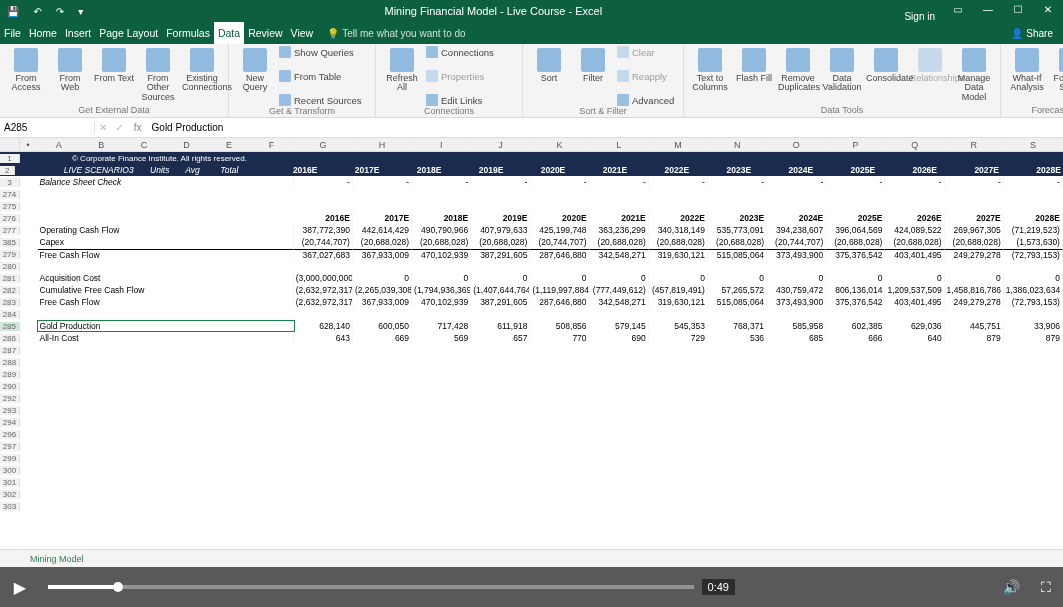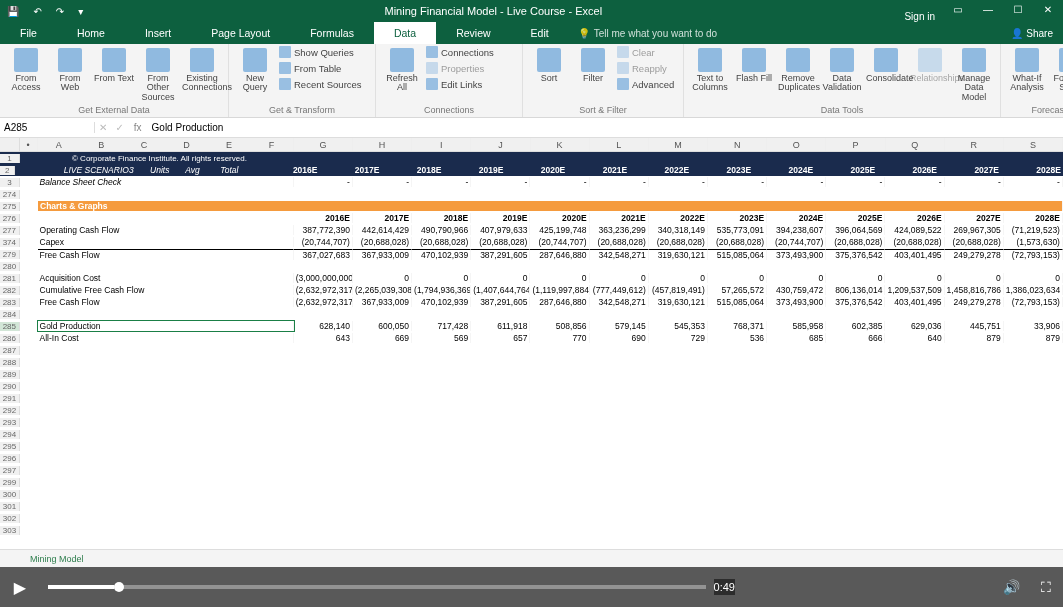--- a/index.html
+++ b/index.html
@@ -6,33 +6,33 @@
 body{background:#fff;width:1063px;height:607px;overflow:hidden;position:relative;}
 
 .titlebar{height:22px;background:#0d603f;color:#fff;display:flex;align-items:center;font-size:10px;}
 .titlebar .qa{padding:0 7px;cursor:pointer;}
 .titlebar .title{flex:1;text-align:center;font-size:11px;}
 .titlebar .win{display:flex;align-items:flex-end;}
 .titlebar .win span{padding:0 8px;font-size:10px;}
 .titlebar .winbtn{width:30px;height:22px;text-align:center;line-height:20px;font-size:11px;}
 
 .ribtabs{height:22px;background:#0d603f;color:#fff;display:flex;align-items:center;font-size:10.5px;}
-.ribtabs .tab{padding:0 20px;height:22px;line-height:22px;cursor:pointer;}
+.ribtabs .tab{padding:0 4px;height:22px;line-height:22px;cursor:pointer;}
 .ribtabs .tab.active{background:#fff;color:#0d603f;}
 .ribtabs .tell{padding:0 10px;opacity:0.8;font-size:10px;}
 .ribtabs .share{margin-left:auto;padding:0 10px;font-size:10px;}
 
 .ribbon{height:74px;background:#f4f4f4;border-bottom:1px solid #d8d8d8;display:flex;font-size:9.5px;color:#444;}
 .group{border-right:1px solid #e0e0e0;padding:2px 6px 0 6px;display:flex;flex-direction:column;}
 .group .items{flex:1;display:flex;gap:4px;align-items:flex-start;}
 .group .lbl{text-align:center;font-size:9px;color:#777;padding-bottom:2px;}
 .big{width:40px;text-align:center;cursor:pointer;}
 .big .ic{width:24px;height:24px;margin:2px auto;background:#5b9bd5;border-radius:2px;opacity:0.65;}
 .big .tx{font-size:9px;line-height:1.05;}
-.stack{display:flex;flex-direction:column;gap:4px;min-width:90px;}
+.stack{display:flex;flex-direction:column;gap:12px;min-width:90px;}
 .stack .row{display:flex;align-items:center;gap:3px;cursor:pointer;font-size:9.5px;white-space:nowrap;}
 .stack .row .si{width:12px;height:12px;background:#5b9bd5;opacity:0.6;border-radius:1px;}
 
 .fbar{height:20px;background:#fff;border-bottom:1px solid #ddd;display:flex;align-items:center;font-size:10px;}
 .fbar .namebox{width:95px;border-right:1px solid #ddd;padding:0 4px;}
 .fbar .fx{padding:0 6px;color:#888;text-align:right;}
 .fbar .fval{padding:0 4px;}
 
 .sheet{position:relative;height:410px;overflow:hidden;}
 .hdr-row{display:flex;height:14px;background:#f0f0f0;border-bottom:1px solid #ddd;font-size:9px;color:#555;}
@@ -50,21 +50,21 @@
 .celWide{width:260px;}
 .celY{width:60px;}
 .bar{flex:1;background:#4b8cc9;}
 
 .tabs{position:absolute;bottom:40px;left:0;right:0;height:18px;background:#f4f4f4;border-top:1px solid #ddd;font-size:9px;display:flex;align-items:center;padding-left:30px;color:#2d7d4c;}
 .video{position:absolute;bottom:0;left:0;right:0;height:40px;background:rgba(0,0,0,0.65);display:flex;align-items:center;color:#fff;}
 .video .play{width:40px;text-align:center;font-size:16px;}
 .video .bar{flex:1;height:4px;background:rgba(255,255,255,0.35);margin:0 8px;position:relative;}
 .video .bar .pr{position:absolute;left:0;top:0;bottom:0;width:10%;background:#fff;}
 .video .bar .dot{position:absolute;left:10%;top:-3px;width:10px;height:10px;background:#fff;border-radius:50%;}
-.video .time{background:rgba(0,0,0,0.5);padding:2px 0;font-size:11px;margin-right:260px;}
+.video .time{background:rgba(0,0,0,0.5);padding:2px 6px;font-size:11px;margin-right:260px;}
 .video .ic{width:34px;text-align:center;font-size:14px;}
 </style>
 </head>
 <body>
 
 <div class="titlebar">
  <span class="qa">💾</span>
  <span class="qa">↶</span>
  <span class="qa">↷</span>
  <span class="qa">▾</span>
@@ -79,21 +79,21 @@
 </div>
 
 <div class="ribtabs">
  <span class="tab">File</span>
  <span class="tab">Home</span>
  <span class="tab">Insert</span>
  <span class="tab">Page Layout</span>
  <span class="tab">Formulas</span>
  <span class="tab active">Data</span>
  <span class="tab">Review</span>
- <span class="tab">Edit</span>
+ <span class="tab">View</span>
  <span class="tell">💡 <span>Tell me what you want to do</span></span>
  <span class="share">👤 <span>Share</span></span>
 </div>
 
 <div class="ribbon">
  <div class="group">
   <div class="items">
    <div class="big">
           <div class="ic"></div>
           <div class="tx">From Access</div>
@@ -323,21 +323,20 @@
       </div>
       <div class="row ">
         <div class="rn">274</div>
         <div class="cell" style="width:18px"></div>
         <div class="cell celWide"></div>
         <div class="cell" style="flex:1"></div>
       </div>
       <div class="row orange">
         <div class="rn">275</div>
         <div class="cell" style="width:18px"></div>
-        <div class="cell" style="flex:1">Charts &amp; Graphs</div>
       </div>
       <div class="row ">
         <div class="rn">276</div>
         <div class="cell" style="width:18px"></div>
         <div class="cell celWide"></div>
         <div class="cell celY r"><b>2016E</b></div>
         <div class="cell celY r"><b>2017E</b></div>
         <div class="cell celY r"><b>2018E</b></div>
         <div class="cell celY r"><b>2019E</b></div>
         <div class="cell celY r"><b>2020E</b></div>
@@ -362,21 +361,21 @@
         <div class="cell celY r">363,236,299</div>
         <div class="cell celY r">340,318,149</div>
         <div class="cell celY r">535,773,091</div>
         <div class="cell celY r">394,238,607</div>
         <div class="cell celY r">396,064,569</div>
         <div class="cell celY r">424,089,522</div>
         <div class="cell celY r">269,967,305</div>
         <div class="cell celY r">(71,219,523)</div>
       </div>
       <div class="row ">
-        <div class="rn">374</div>
+        <div class="rn">385</div>
         <div class="cell" style="width:18px"></div>
         <div class="cell celWide">Capex</div>
         <div class="cell celY r">(20,744,707)</div>
         <div class="cell celY r">(20,688,028)</div>
         <div class="cell celY r">(20,688,028)</div>
         <div class="cell celY r">(20,688,028)</div>
         <div class="cell celY r">(20,744,707)</div>
         <div class="cell celY r">(20,688,028)</div>
         <div class="cell celY r">(20,688,028)</div>
         <div class="cell celY r">(20,688,028)</div>
@@ -524,45 +523,33 @@
         <div class="cell celWide"></div>
         <div class="cell" style="flex:1"></div>
       </div>
       <div class="row ">
         <div class="rn">290</div>
         <div class="cell" style="width:18px"></div>
         <div class="cell celWide"></div>
         <div class="cell" style="flex:1"></div>
       </div>
       <div class="row ">
-        <div class="rn">291</div>
-        <div class="cell" style="width:18px"></div>
-        <div class="cell celWide"></div>
-        <div class="cell" style="flex:1"></div>
-      </div>
-      <div class="row ">
         <div class="rn">292</div>
         <div class="cell" style="width:18px"></div>
         <div class="cell celWide"></div>
         <div class="cell" style="flex:1"></div>
       </div>
       <div class="row ">
         <div class="rn">293</div>
         <div class="cell" style="width:18px"></div>
         <div class="cell celWide"></div>
         <div class="cell" style="flex:1"></div>
       </div>
       <div class="row ">
         <div class="rn">294</div>
-        <div class="cell" style="width:18px"></div>
-        <div class="cell celWide"></div>
-        <div class="cell" style="flex:1"></div>
-      </div>
-      <div class="row ">
-        <div class="rn">295</div>
         <div class="cell" style="width:18px"></div>
         <div class="cell celWide"></div>
         <div class="cell" style="flex:1"></div>
       </div>
       <div class="row ">
         <div class="rn">296</div>
         <div class="cell" style="width:18px"></div>
         <div class="cell celWide"></div>
         <div class="cell" style="flex:1"></div>
       </div>

